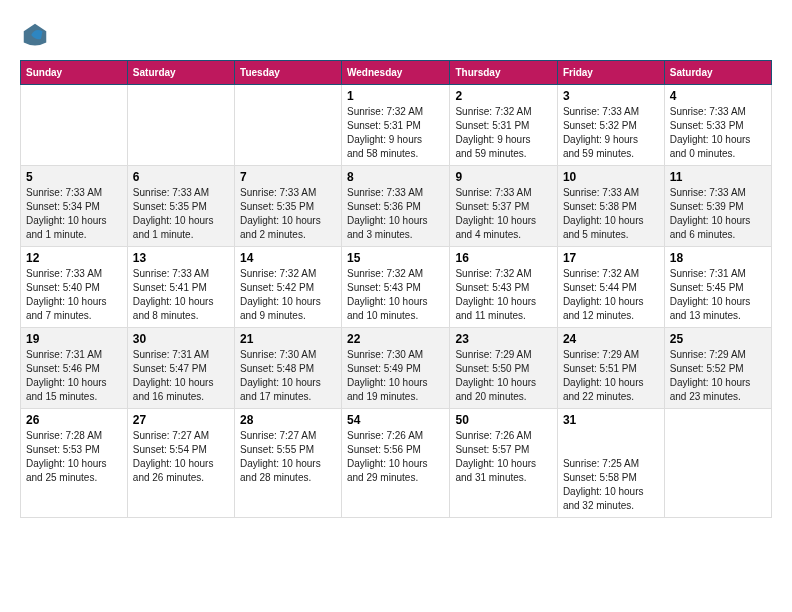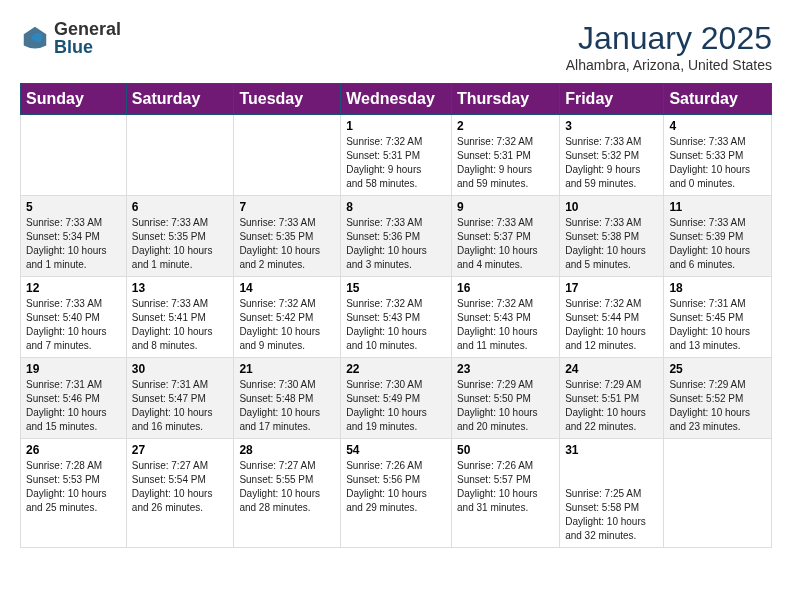--- a/index.html
+++ b/index.html
@@ -51,25 +51,25 @@
     .location {
       font-size: 14px;
       color: #333;
     }
     table {
       width: 100%;
       border-collapse: collapse;
       font-size: 11px;
     }
     thead tr th {
-      background-color: #701a75;
+      background-color: #be185d;
       color: #fff;
       padding: 6px 5px;
       text-align: left;
-      font-size: 16px;
+      font-size: 10px;
       border: 1px solid #1a5276;
     }
     tbody tr {
       border-bottom: 1px solid #ccc;
     }
     tbody tr:nth-child(odd) {
       background-color: #fff;
     }
     tbody tr:nth-child(even) {
       background-color: #f2f2f2;
@@ -94,28 +94,20 @@
   </style>
 </head>
 <body>
 
 <div class="header">
   <div class="logo">
     <svg class="logo-icon" viewBox="0 0 40 40" xmlns="http://www.w3.org/2000/svg">
       <path d="M20 5 L35 15 L35 30 Q20 38 5 30 L5 15 Z" fill="#1a5276" opacity="0.8"></path>
       <path d="M15 20 Q20 10 30 15 L28 25 Q22 28 15 20Z" fill="#2e86c1"></path>
     </svg>
-    <div class="logo-text">
-      <span class="logo-general">General</span>
-      <span class="logo-blue">Blue</span>
-    </div>
-  </div>
-  <div class="title-area">
-    <div class="month-title">January 2025</div>
-    <div class="location">Alhambra, Arizona, United States</div>
   </div>
 </div>
 
 <table>
   <thead>
     <tr>
     <th>Sunday</th>
         <th>Saturday</th>
         <th>Tuesday</th>
         <th>Wednesday</th>

